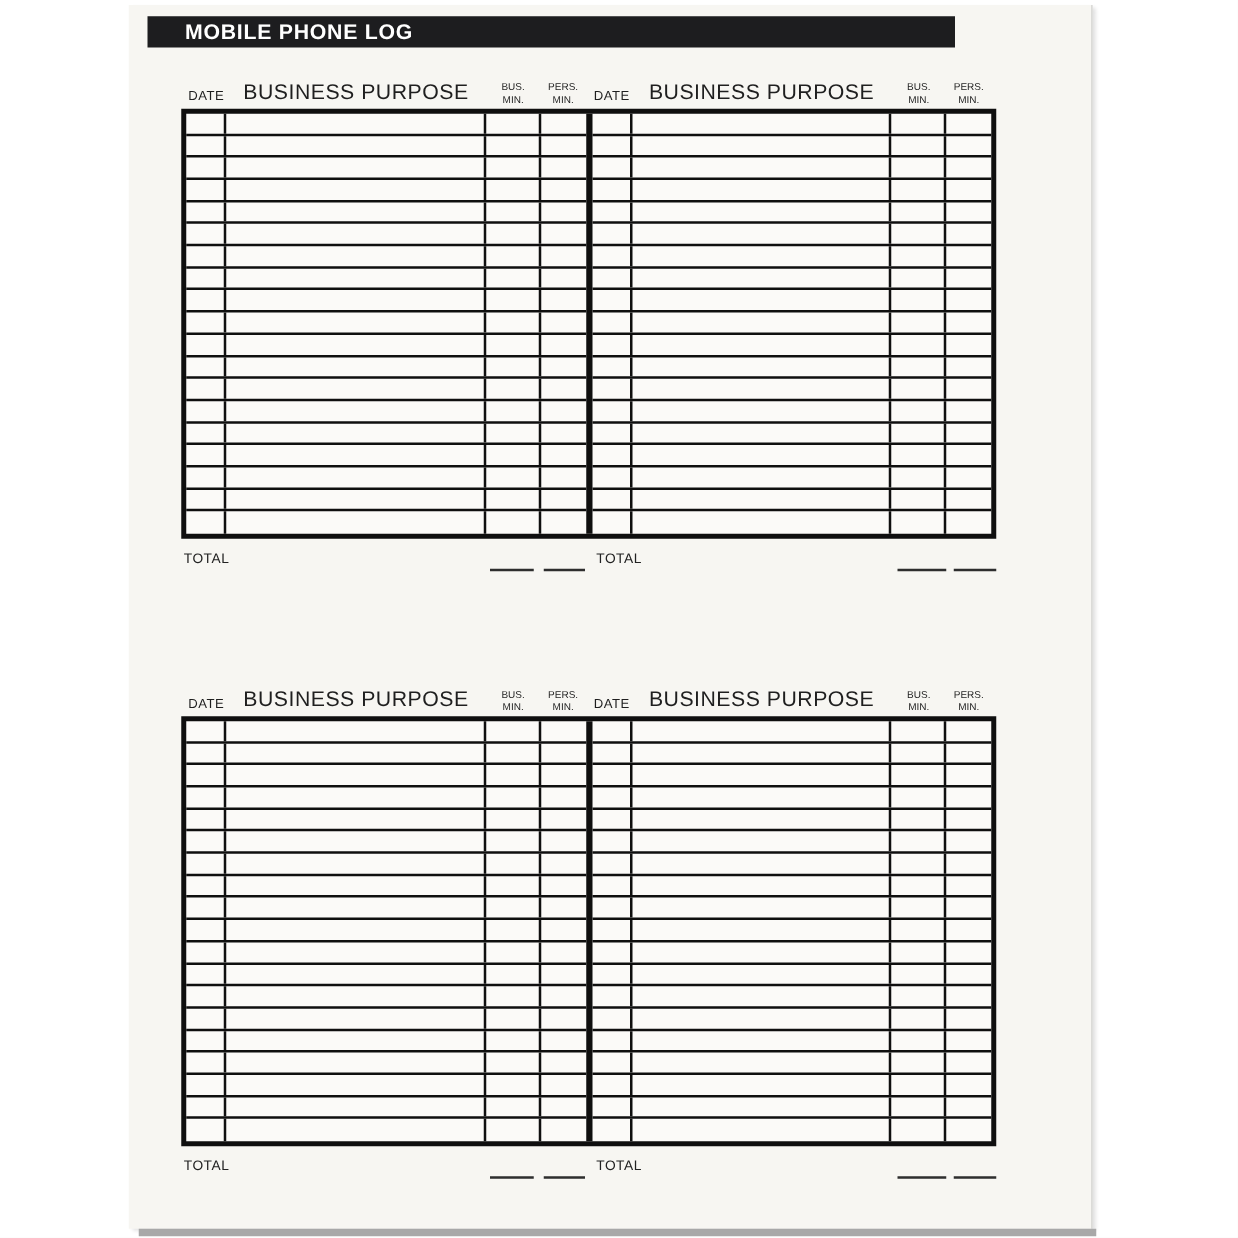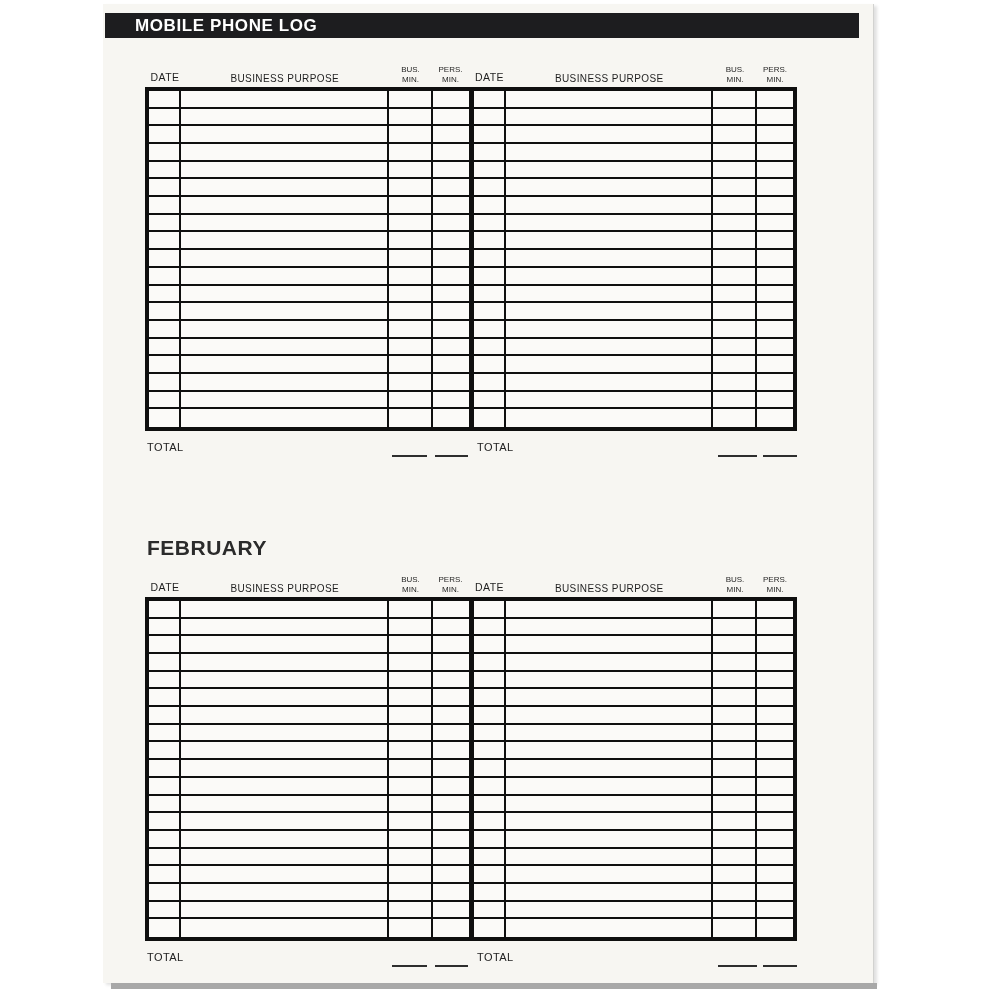--- a/index.html
+++ b/index.html
@@ -26,23 +26,23 @@
     content: "";
     position: absolute;
     left: 8px;
     right: -4px;
     bottom: -6px;
     height: 6px;
     background: #a8a8a8;
   }
   .titlebar {
     position: absolute;
-    left: 2px;
+    left: 15px;
     top: 9px;
-    width: 754px;
+    width: 646px;
     height: 25px;
     background: #1d1d1f;
     color: #ffffff;
     font-weight: bold;
     font-size: 17px;
     line-height: 25px;
     letter-spacing: 0.6px;
     padding-left: 30px;
     box-sizing: border-box;
   }
@@ -74,21 +74,21 @@
     grid-template-columns: 32px 1fr 44px 36px;
     align-items: end;
   }
   .hdr-spacer { width: 5px; }
   .hdr {
     text-align: center;
     color: #1f1f1f;
     white-space: nowrap;
   }
   .hdr-date { font-size: 10.5px; letter-spacing: 0.4px; padding-bottom: 1px; }
-  .hdr-purpose { font-size: 10px; letter-spacing: 0.4px; }
+  .hdr-purpose { font-size: 17px; letter-spacing: 0.4px; }
   .hdr-min { font-size: 8px; line-height: 9.5px; text-align: center; }
   .log-table {
     margin-top: 3px;
     height: 344px;
     border: 4px solid #0f0f0f;
     box-sizing: border-box;
     display: flex;
     background: #fbfaf8;
   }
   .half {
@@ -405,21 +405,20 @@
       <span class="total-label tl-left">TOTAL</span>
       <span class="tline l1"></span>
       <span class="tline l2"></span>
       <span class="total-label tl-right">TOTAL</span>
       <span class="tline l3"></span>
       <span class="tline l4"></span>
     </div>
   </div>
 
   <div class="month pos-1">
-    <h2 class="month-title">FEBRUARY</h2>
     <div class="col-headers">
       <div class="half-headers">
         <div class="hdr hdr-date">DATE</div>
         <div class="hdr hdr-purpose">BUSINESS PURPOSE</div>
         <div class="hdr hdr-min">
               <div>BUS.</div>
               <div>MIN.</div>
             </div>
         <div class="hdr hdr-min">
               <div>PERS.</div>

